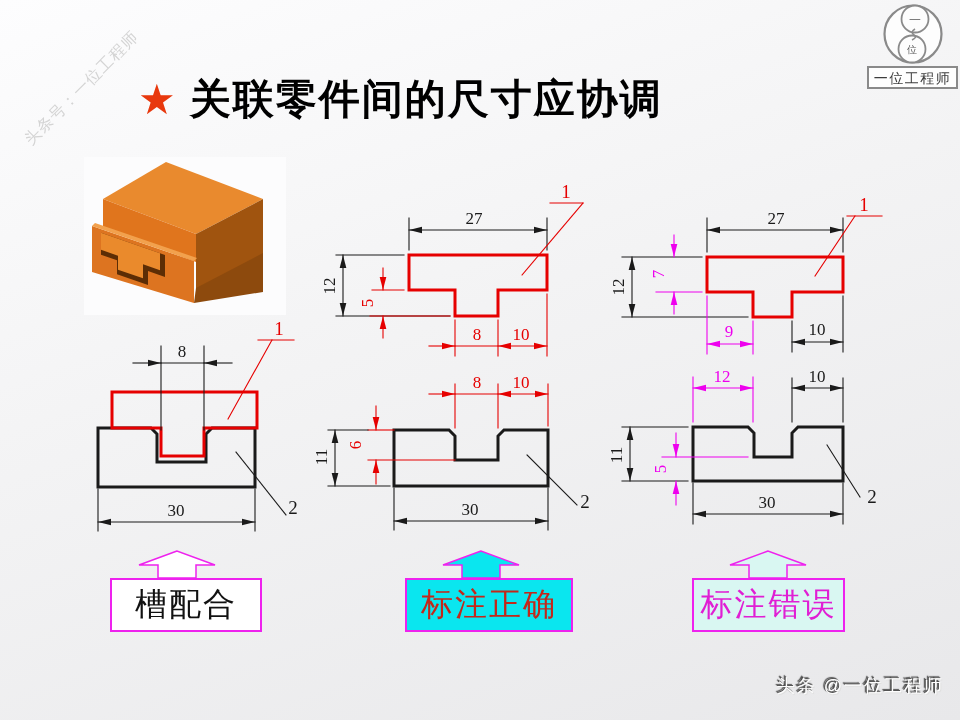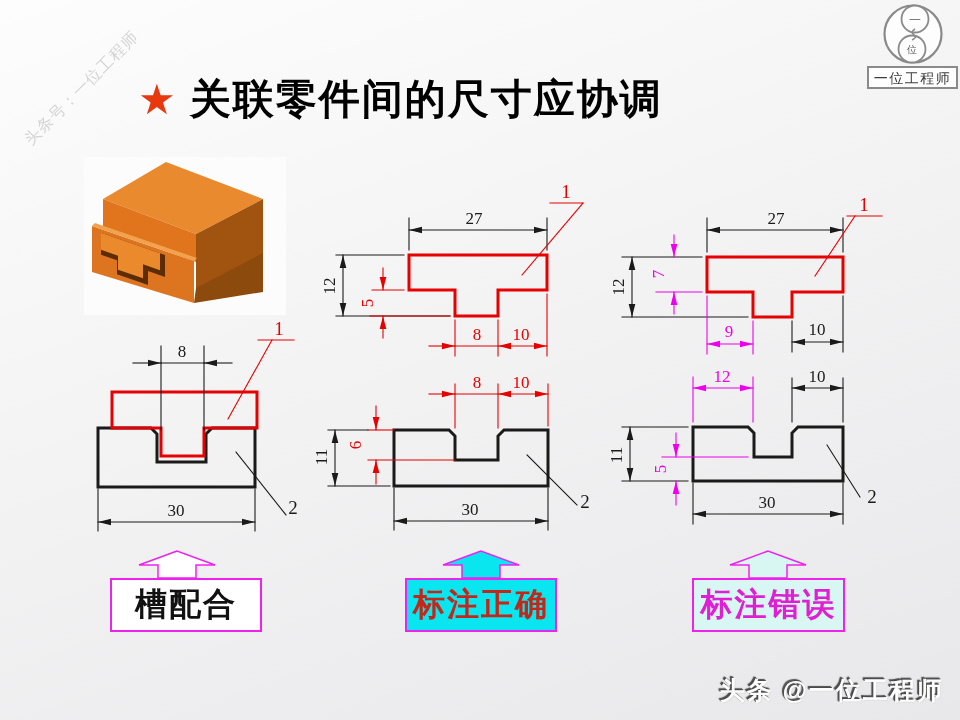--- a/index.html
+++ b/index.html
@@ -7,29 +7,29 @@
   .slide{position:relative;width:960px;height:720px;overflow:hidden;
          background:linear-gradient(160deg,#fdfdfe 0%,#f3f3f4 45%,#e8e8ea 100%);}
   .watermark{position:absolute;left:-8px;top:78px;width:180px;text-align:center;
              transform:rotate(-45deg);color:#d4d4d4;font-size:16px;letter-spacing:1px;}
   .title-row{position:absolute;left:138px;top:72px;display:flex;align-items:center;gap:14px;}
   .star{color:#e8380d;font-size:42px;line-height:40px;}
   .page-title{margin:0;font-size:41px;font-weight:bold;color:#000;letter-spacing:2px;}
   .iso{position:absolute;left:84px;top:157px;width:202px;height:158px;background:#fcfcfd;}
   .cad{position:absolute;left:0;top:0;}
   .callout{position:absolute;top:578px;height:54px;display:flex;align-items:center;justify-content:center;
-           border:2px solid #ee22ee;box-sizing:border-box;font-weight:bold;font-size:32px;letter-spacing:2px;}
+           border:2px solid #ee22ee;box-sizing:border-box;font-weight:normal;font-size:32px;letter-spacing:2px;}
   .callout.c1{left:110px;width:152px;background:#ffffff;color:#111111;}
-  .callout.c2{left:405px;width:152px;background:#0ae6ef;color:#c3271a;}
+  .callout.c2{left:405px;width:168px;background:#0ae6ef;color:#c3271a;}
   .callout.c3{left:692px;width:153px;background:#d9f7f2;color:#e01fd4;}
   .arrow{position:absolute;top:549px;width:90px;height:29px;}
   .a1{left:132px}.a2{left:436px}.a3{left:723px}
   .logo{position:absolute;left:860px;top:3px;width:100px;height:92px;}
   .footer{position:absolute;right:16px;top:674px;font-family:"Liberation Sans","DejaVu Sans",sans-serif;
-          font-weight:bold;font-size:25px;letter-spacing:2px;color:#fdfdfd;
+          font-weight:normal;font-size:18px;letter-spacing:2px;color:#fdfdfd;
           text-shadow:-2px -2px 1px #4a4a4a,-1px -1px 0 #5a5a5a,1px 1px 0 #e0e0e0;}
   svg text{font-family:"Liberation Serif","DejaVu Serif",serif;}
 </style>
 </head>
 <body>
 
 <div class="slide">
 
   <div class="watermark">头条号：一位工程师</div>
 

